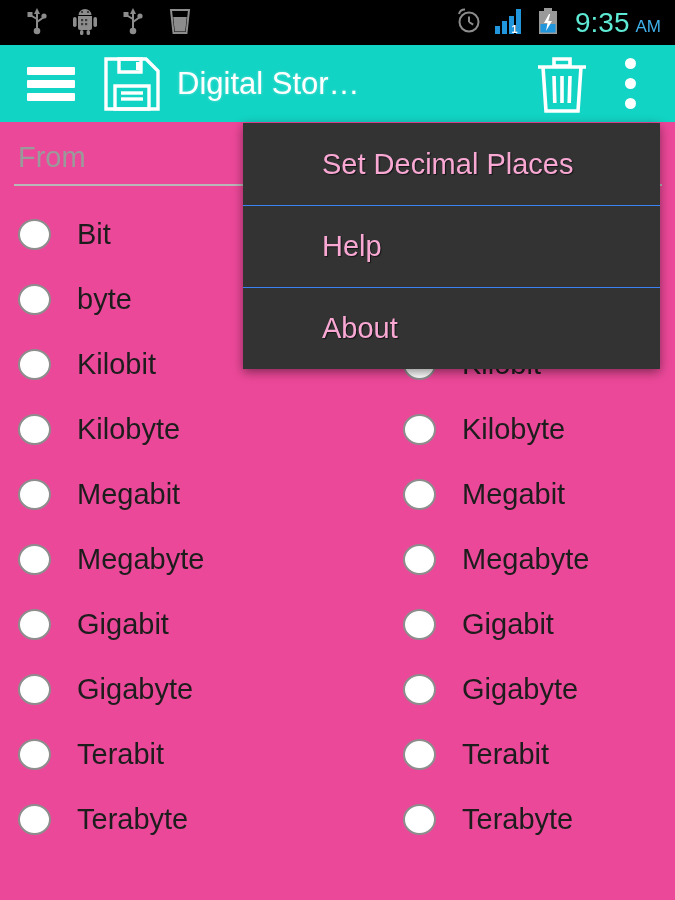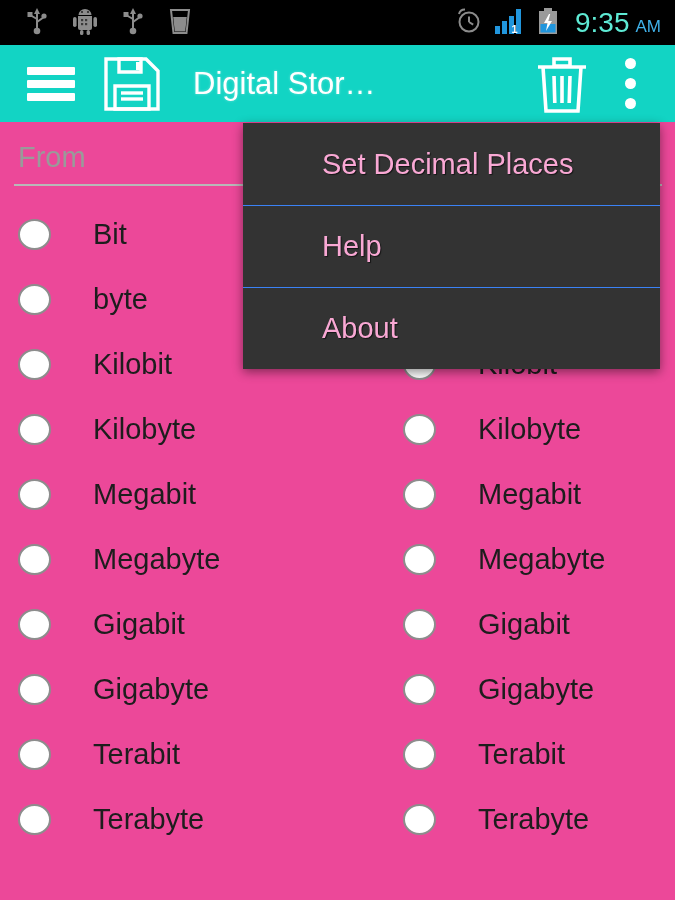--- a/index.html
+++ b/index.html
@@ -34,21 +34,21 @@
     display:flex; align-items:center;
   }
   .hamburger{
     width:48px; height:34px; margin-left:27px;
     display:flex; flex-direction:column; justify-content:space-between;
     cursor:pointer;
   }
   .hamburger span{ display:block; height:8px; background:#ffffff; border-radius:1px; }
   .app-logo{ margin-left:24px; width:66px; height:62px; display:flex; align-items:center; justify-content:center; }
   .app-title{
-    color:#ffffff; font-size:31px; margin-left:28px; white-space:nowrap;
+    color:#ffffff; font-size:31px; margin-left:12px; white-space:nowrap;
     text-shadow:0 0 3px rgba(255,255,255,.35);
   }
   .appbar-actions{ margin-left:auto; display:flex; align-items:center; }
   .trash-btn{ width:74px; height:74px; display:flex; align-items:center; justify-content:center; cursor:pointer; }
   .overflow-btn{
     width:62px; height:74px; margin-right:14px;
     display:flex; flex-direction:column; align-items:center; justify-content:center; gap:9px;
     cursor:pointer;
   }
   .overflow-btn i{ width:11px; height:11px; border-radius:50%; background:#ffffff; display:block; }
@@ -80,21 +80,21 @@
     position:relative; height:65px; display:flex; align-items:center;
     cursor:pointer;
   }
   .col.left .radio-row{ padding-left:18px; }
   .col.right .radio-row{ padding-left:65px; }
   .radio{
     width:33px; height:31px; border:2px solid #8d8d8d; border-radius:50%;
     background:#fff; flex:0 0 auto;
   }
   .radio-label{
-    font-size:29px; color:#1d1d1d; margin-left:42px; white-space:nowrap;
+    font-size:29px; color:#1d1d1d; margin-left:26px; white-space:nowrap;
   }
 
   
   .menu{
     position:absolute; left:243px; top:123px; width:417px;
     background:#333333;
     box-shadow:0 3px 10px rgba(0,0,0,.45);
     z-index:40;
   }
   .menu-item{

